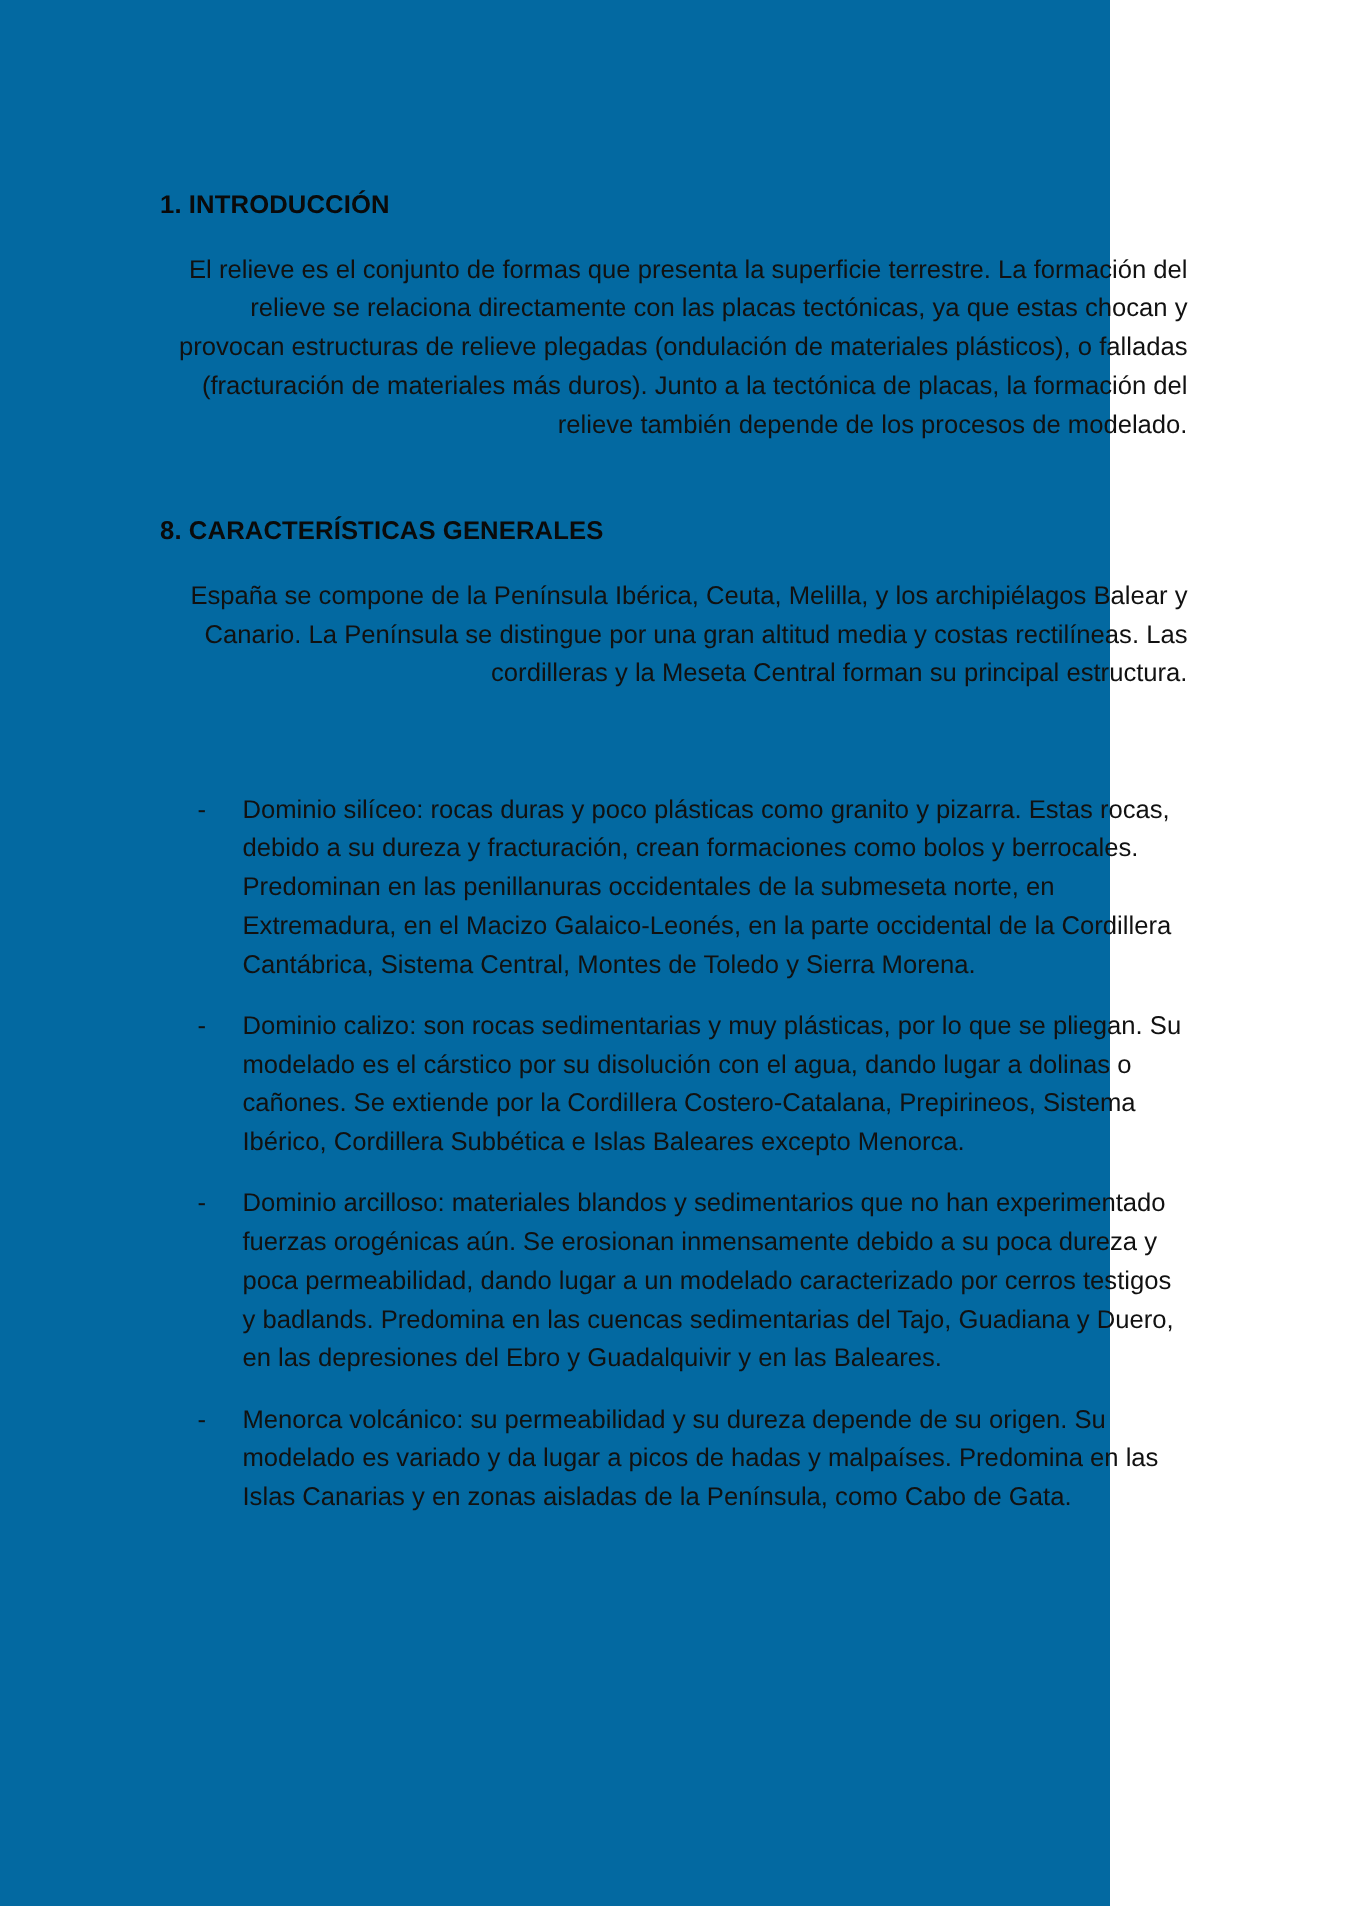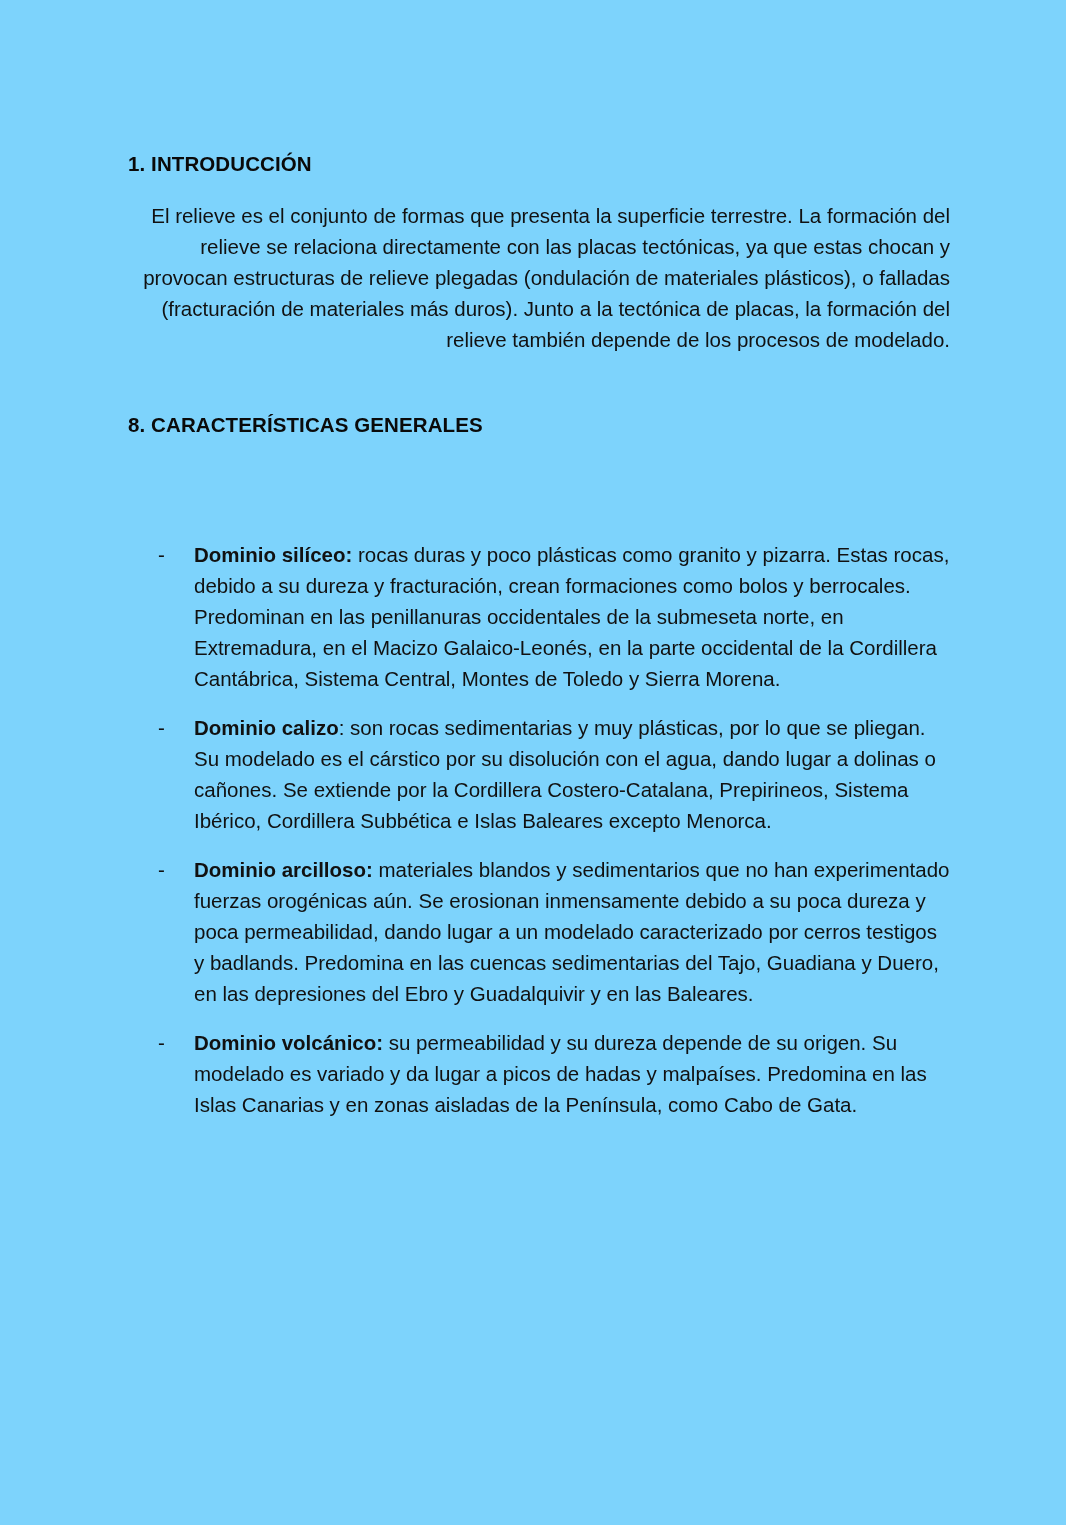--- a/index.html
+++ b/index.html
@@ -10,23 +10,23 @@
   }
   body {
     width: 1080px;
     height: 1525px;
     font-family: "Liberation Sans", sans-serif;
     color: #0a0a0a;
     -webkit-font-smoothing: antialiased;
   }
   .page {
     position: relative;
-    width: 1066px;
+    width: 888px;
     height: 1525px;
-    background: #7dd3fc;
+    background: #0369a1;
     box-sizing: border-box;
     padding: 150px 76px 0 128px;
   }
   .doc-body {
     width: 822px;
   }
   h2.section-heading {
     font-size: 20.5px;
     font-weight: bold;
     line-height: 28px;
@@ -64,56 +64,57 @@
   ul.litho-list > li:last-child { margin-bottom: 0; }
   ul.litho-list > li .dash {
     position: absolute;
     left: 30px;
     top: 0;
     font-size: 20.5px;
     line-height: 31px;
     color: #111111;
   }
   .bold-label {
-    font-weight: bold;
+    font-weight: normal;
   }
   .li-text { display: inline; }
 </style>
 </head>
 <body>
 
 <div class="page">
   <div class="doc-body">
 
     <h2 class="section-heading">1. INTRODUCCIÓN</h2>
     <div class="gap-heading-to-para"></div>
     <p class="para">El relieve es el conjunto de formas que presenta la superficie terrestre. La formación del relieve se relaciona directamente con las placas tectónicas, ya que estas chocan y provocan estructuras de relieve plegadas (ondulación de materiales plásticos), o falladas (fracturación de materiales más duros). Junto a la tectónica de placas, la formación del relieve también depende de los procesos de modelado.</p>
 
     <div class="gap-para-to-heading"></div>
 
     <h2 class="section-heading">8. CARACTERÍSTICAS GENERALES</h2>
     <div class="gap-heading-to-para"></div>
+    <p class="para">España se compone de la Península Ibérica, Ceuta, Melilla, y los archipiélagos Balear y Canario. La Península se distingue por una gran altitud media y costas rectilíneas. Las cordilleras y la Meseta Central forman su principal estructura.</p>
 
     <div class="gap-para-to-heading"></div>
 
     <div class="gap-heading-to-list"></div>
 
     <ul class="litho-list">
       <li>
         <span class="dash">-</span>
         <span class="bold-label">Dominio silíceo:</span><span class="li-text"> rocas duras y poco plásticas como granito y pizarra. Estas rocas, debido a su dureza y fracturación, crean formaciones como bolos y berrocales. Predominan en las penillanuras occidentales de la submeseta norte, en Extremadura, en el Macizo Galaico-Leonés, en la parte occidental de la Cordillera Cantábrica, Sistema Central, Montes de Toledo y Sierra Morena.</span>
       </li>
       <li>
         <span class="dash">-</span>
         <span class="bold-label">Dominio calizo</span><span class="li-text">: son rocas sedimentarias y muy plásticas, por lo que se pliegan. Su modelado es el cárstico por su disolución con el agua, dando lugar a dolinas o cañones. Se extiende por la Cordillera Costero-Catalana, Prepirineos, Sistema Ibérico, Cordillera Subbética e Islas Baleares excepto Menorca.</span>
       </li>
       <li>
         <span class="dash">-</span>
         <span class="bold-label">Dominio arcilloso:</span><span class="li-text"> materiales blandos y sedimentarios que no han experimentado fuerzas orogénicas aún. Se erosionan inmensamente debido a su poca dureza y poca permeabilidad, dando lugar a un modelado caracterizado por cerros testigos y badlands. Predomina en las cuencas sedimentarias del Tajo, Guadiana y Duero, en las depresiones del Ebro y Guadalquivir y en las Baleares.</span>
       </li>
       <li>
         <span class="dash">-</span>
-        <span class="bold-label">Dominio volcánico:</span><span class="li-text"> su permeabilidad y su dureza depende de su origen. Su modelado es variado y da lugar a picos de hadas y malpaíses. Predomina en las Islas Canarias y en zonas aisladas de la Península, como Cabo de Gata.</span>
+        <span class="bold-label">Menorca volcánico:</span><span class="li-text"> su permeabilidad y su dureza depende de su origen. Su modelado es variado y da lugar a picos de hadas y malpaíses. Predomina en las Islas Canarias y en zonas aisladas de la Península, como Cabo de Gata.</span>
       </li>
     </ul>
 
   </div>
 </div>
 
 </body></html>

